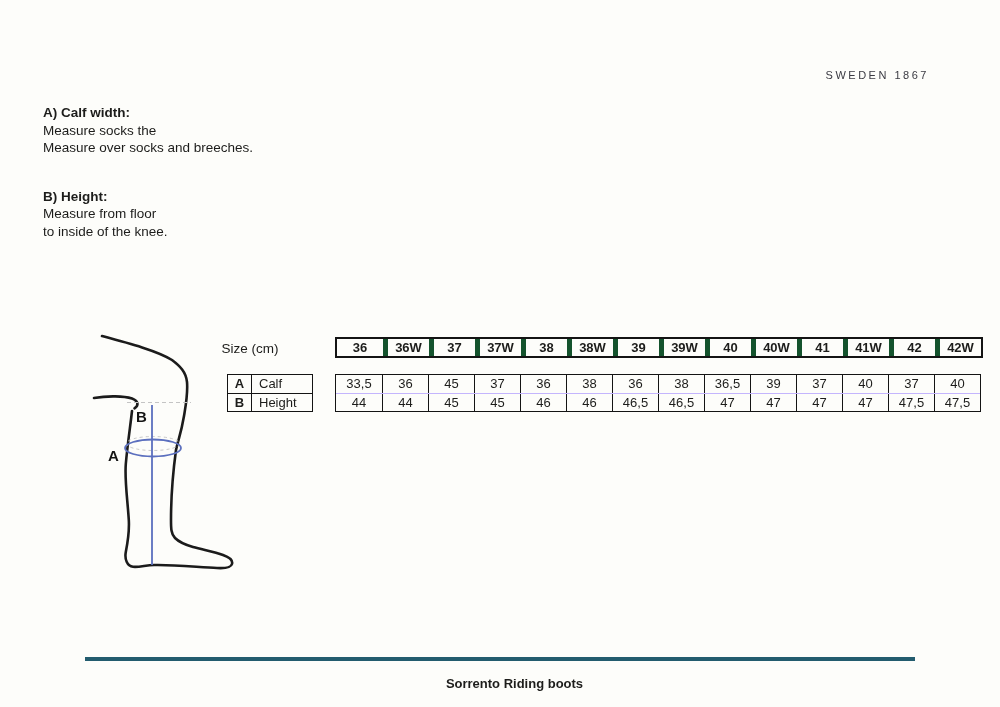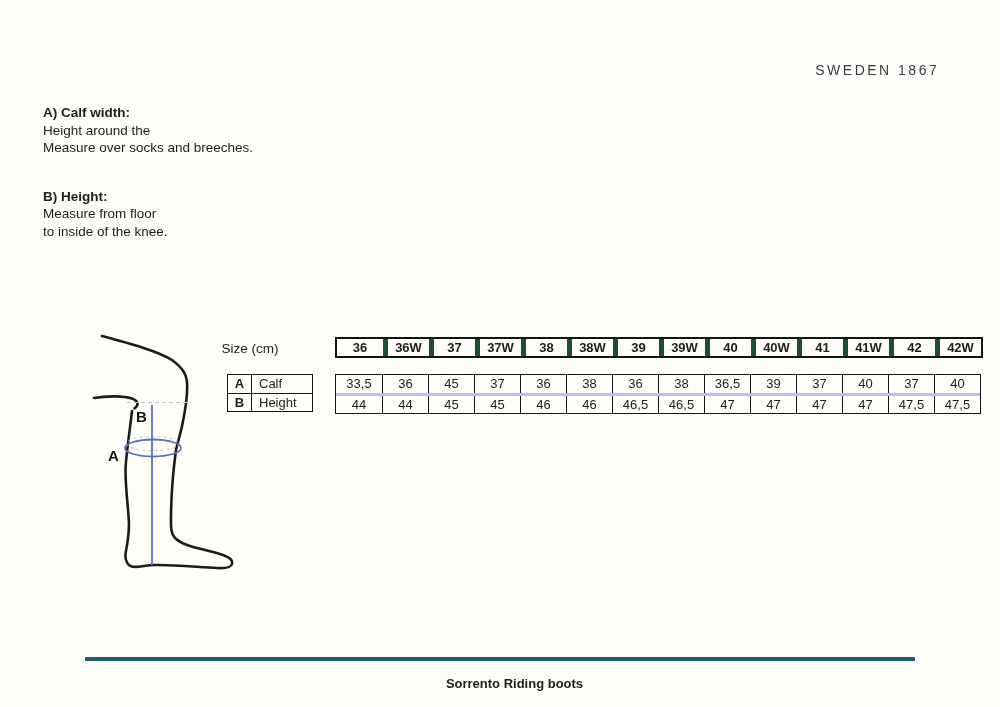--- a/index.html
+++ b/index.html
@@ -14,21 +14,21 @@
   }
   .page { position: relative; width: 1000px; height: 707px; }
 
   
   .logo { position: absolute; left: 806px; top: 50px; width: 140px; text-align: center; }
   .logo-brand {
     font-size: 24px; font-weight: bold; letter-spacing: 6px; text-indent: 6px;
     color: #30303a; white-space: nowrap;
   }
   .logo-sub {
-    margin-top: 12px; font-size: 14px; letter-spacing: 2.5px; text-indent: 2.5px;
+    margin-top: 19px; font-size: 11px; letter-spacing: 2.5px; text-indent: 2.5px;
     color: #3a3a42; white-space: nowrap;
   }
 
   
   .instructions { position: absolute; left: 43px; top: 104px; font-size: 13.5px; line-height: 17.5px; }
   .instr-heading { font-weight: bold; }
   .section-b { margin-top: 31px; }
 
   
   .size-label { position: absolute; left: 190px; top: 341px; width: 120px; text-align: center; font-size: 13.5px; }
@@ -47,21 +47,21 @@
   .ab-row + .ab-row { border-top: 1px solid #141414; }
   .ab-key {
     flex: 0 0 24px; box-sizing: border-box; height: 17.5px; line-height: 17.5px;
     text-align: center; font-weight: bold; font-size: 13px; border-right: 1px solid #141414;
   }
   .ab-label { flex: 0 0 60px; box-sizing: border-box; height: 17.5px; line-height: 17.5px; padding-left: 7px; font-size: 13px; }
 
   
   .data-box { position: absolute; left: 335px; top: 374px; border: 1.5px solid #141414; background: #fdfdfa; }
   .drow { display: flex; }
-  .drow + .drow { border-top: 3px solid #c4b5fd; }
+  .drow + .drow { border-top: 1px solid #c4b5fd; }
   .dcell {
     flex: 0 0 46px; box-sizing: border-box; height: 17.5px; line-height: 17.5px;
     text-align: center; font-size: 13px; border-left: 1px solid #141414;
   }
   .dcell:first-child { border-left: none; }
 
   
   .leg-figure { position: absolute; left: 80px; top: 308px; width: 170px; height: 280px; }
   .leg-figure text { font-family: "Liberation Sans", sans-serif; font-weight: bold; font-size: 15px; fill: #141414; }
 
@@ -74,21 +74,21 @@
 
 <div class="page">
 
   <div class="logo">
     <div class="logo-sub">SWEDEN 1867</div>
   </div>
 
   <div class="instructions">
     <div class="section-a">
       <div class="instr-heading">A) Calf width:</div>
-      <div>Height around the</div>
+      <div>Measure socks the</div>
       <div>Measure over socks and breeches.</div>
     </div>
     <div class="section-b">
       <div class="instr-heading">B) Height:</div>
       <div>Measure from floor</div>
       <div>to inside of the knee.</div>
     </div>
   </div>
 
   <svg class="leg-figure" viewBox="0 0 170 280" xmlns="http://www.w3.org/2000/svg">

